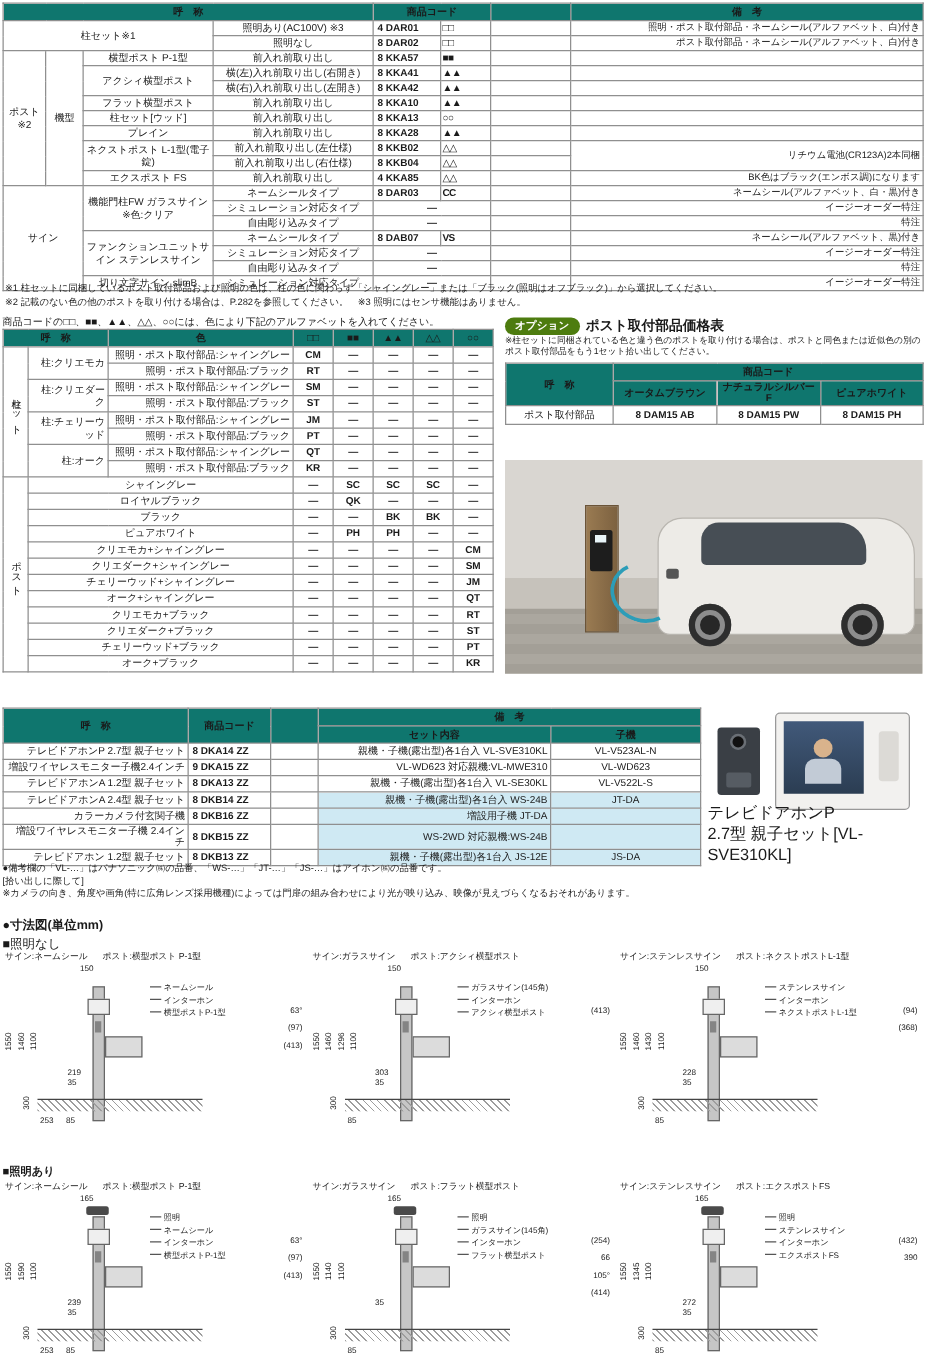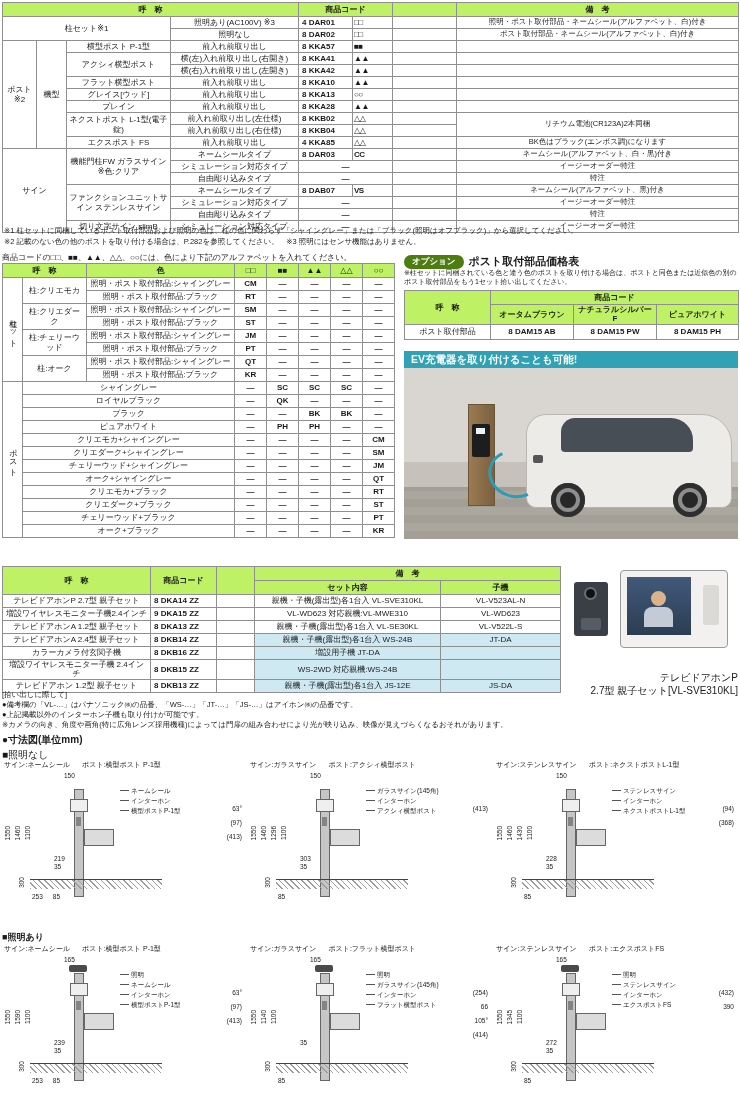--- a/index.html
+++ b/index.html
@@ -2,23 +2,23 @@
 <html><head>
 <meta charset="utf-8">
 <style>
   html,body{margin:0;padding:0;background:#fff;}
   .page{position:relative;width:740px;height:1096px;background:#fff;overflow:hidden;
         font-family:"Liberation Sans","DejaVu Sans",sans-serif;color:#1a1a1a;}
   
   table.tbl{border-collapse:collapse;table-layout:fixed;font-size:8px;}
   .tbl th,.tbl td{border:1px solid #8f8f8f;padding:0 2px;text-align:center;vertical-align:middle;
         line-height:1.18;overflow:hidden;}
-  .tbl th{background:#bef264;font-weight:bold;height:13px;text-align:center;}
+  .tbl th{background:#0f766e;font-weight:bold;height:13px;text-align:center;}
   .tbl td{height:11px;background:#fff;}
-  td.left{text-align:center;}
+  td.left{text-align:right;}
   td.code{font-weight:bold;text-align:left;white-space:nowrap;padding-left:3px;}
   td.sym{font-weight:bold;text-align:left;padding-left:1px;letter-spacing:-0.5px;}
   td.dash{font-weight:bold;}
   td.bc{background:#fff;}
   td.rem{font-size:7.5px;}
   .vtxt{writing-mode:vertical-rl;letter-spacing:1px;display:inline-block;}
   td.ccode,td.pcode{font-weight:bold;}
   .main{position:absolute;left:2px;top:2px;width:736px;}
   
   .ctitle{position:absolute;left:2px;top:252px;font-size:8px;}
@@ -65,21 +65,21 @@
   .ic-door{position:absolute;left:8px;top:26px;width:34px;height:54px;background:#3a3f45;border-radius:3px;}
   .ic-cam{position:absolute;left:12px;top:7px;width:9px;height:9px;border-radius:50%;background:#111;
         box-shadow:0 0 0 2px #6a6f75;}
   .ic-spk{position:absolute;left:7px;bottom:6px;width:20px;height:12px;background:#565c63;border-radius:2px;}
   .ic-mon{position:absolute;left:54px;top:14px;width:106px;height:76px;background:#f2f1ef;
         border:1px solid #999;border-radius:4px;}
   .ic-screen{position:absolute;left:6px;top:6px;width:64px;height:58px;background:linear-gradient(#41597a,#2b3d52);}
   .ic-face{position:absolute;left:24px;top:14px;width:15px;height:15px;border-radius:50%;background:#d9b38c;}
   .ic-body{position:absolute;left:17px;top:30px;width:29px;height:20px;border-radius:8px 8px 0 0;background:#c2cbd6;}
   .ic-btn{position:absolute;right:8px;top:14px;width:16px;height:40px;background:#dcdad6;border-radius:3px;}
-  .ic-cap{position:absolute;left:0;top:115px;width:172px;text-align:right;font-size:10px;line-height:1.3;}
+  .ic-cap{position:absolute;left:0;top:86px;width:172px;text-align:left;font-size:13px;line-height:1.3;}
   
   .notes1{position:absolute;left:4px;top:226px;width:732px;font-size:7.5px;line-height:1.45;}
   .notes2{position:absolute;left:2px;top:690px;width:600px;font-size:7.5px;line-height:1.35;}
   .note-line{display:block;}
   
   .dim-title{position:absolute;left:2px;top:733px;font-size:10px;font-weight:bold;}
   .dim-label1{position:absolute;left:2px;top:748px;font-size:10px;font-weight:normal;}
   .dim-label2{position:absolute;left:2px;top:931px;font-size:9px;font-weight:bold;}
   .drawing{position:absolute;width:242px;height:168px;}
   .r1{top:760px;} .r2{top:944px;height:150px;}
@@ -170,21 +170,21 @@
     </tr>
     <tr>
       <td>フラット横型ポスト</td>
       <td>前入れ前取り出し</td>
       <td class="code">8 KKA10</td>
       <td class="sym">▲▲</td>
       <td class="bc"></td>
       <td class="left rem"></td>
     </tr>
     <tr>
-      <td>グレイス[ウッド]</td>
+      <td>柱セット[ウッド]</td>
       <td>前入れ前取り出し</td>
       <td class="code">8 KKA13</td>
       <td class="sym">○○</td>
       <td class="bc"></td>
       <td class="left rem"></td>
     </tr>
     <tr>
       <td>プレイン</td>
       <td>前入れ前取り出し</td>
       <td class="code">8 KKA28</td>
@@ -484,21 +484,20 @@
     </tr>
     <tr>
       <td>ポスト取付部品</td>
     <td class="pcode">8 DAM15 AB</td>
           <td class="pcode">8 DAM15 PW</td>
           <td class="pcode">8 DAM15 PH</td>
         </tr>
   </tbody>
     </table>
 
-  <div class="ev-banner">EV充電器を取り付けることも可能!</div>
   <div class="ev-photo">
     <div class="ph-ground"></div>
     <div class="ph-car">
       <div class="ph-car-window"></div>
       <div class="ph-port"></div>
       <div class="ph-wheel w1"></div>
       <div class="ph-wheel w2"></div>
     </div>
     <div class="ph-post"></div>
     <div class="ph-charger"></div>
@@ -588,23 +587,22 @@
       </div>
       <div class="ic-btn"></div>
     </div>
     <div class="ic-cap">
       <div>テレビドアホンP</div>
       <div>2.7型 親子セット[VL-SVE310KL]</div>
     </div>
   </div>
 
   <div class="notes2">
+    <span class="note-line">●備考欄の「VL-…」はパナソニック㈱の品番、「WS-…」「JT-…」「JS-…」はアイホン㈱の品番です。</span>
     <span class="note-line">[拾い出しに際して]</span>
-    <span class="note-line">●備考欄の「VL-…」はパナソニック㈱の品番、「WS-…」「JT-…」「JS-…」はアイホン㈱の品番です。</span>
-    <span class="note-line">●上記掲載以外のインターホン子機も取り付けが可能です。</span>
     <span class="note-line">※カメラの向き、角度や画角(特に広角レンズ採用機種)によっては門扉の組み合わせにより光が映り込み、映像が見えづらくなるおそれがあります。</span>
   </div>
 
   <div class="dim-title">●寸法図(単位mm)</div>
   <div class="dim-label1">■照明なし</div>
   <div class="dim-label2">■照明あり</div>
 
   <div class="drawing r1 c1">
     <div class="d-caption">
       <span>サイン:ネームシール</span>

